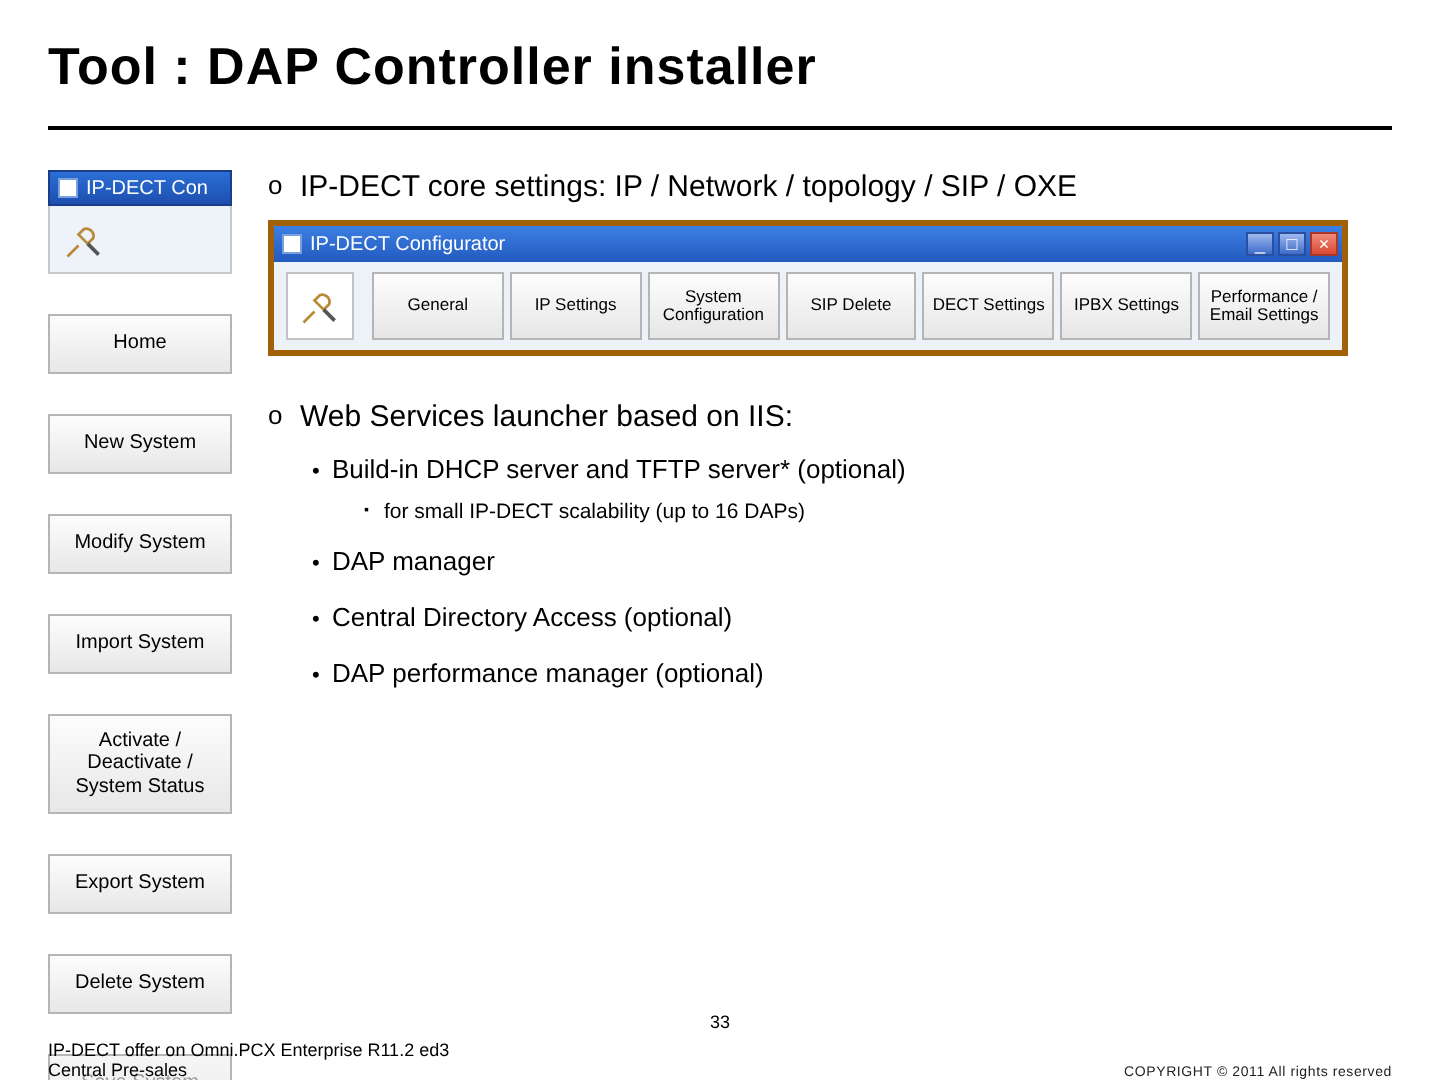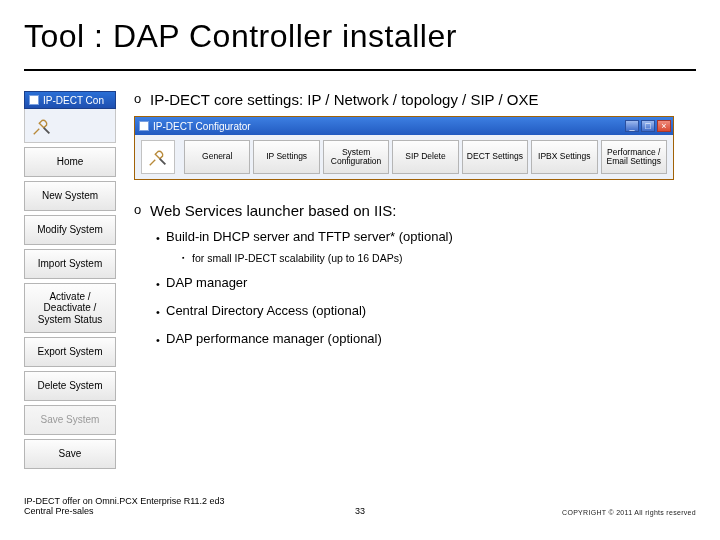--- a/index.html
+++ b/index.html
@@ -1,56 +1,56 @@
 <!DOCTYPE html>
 <html><head>
 <meta charset="utf-8">
 <style>
   * { box-sizing: border-box; margin: 0; padding: 0; }
   html, body { width: 720px; height: 540px; font-family: "Trebuchet MS", "Segoe UI", Arial, sans-serif; background: #fff; color: #000; }
   .slide { position: relative; width: 720px; height: 540px; padding: 18px 24px 0 24px; }
-  .title { font-size: 32px; font-weight: normal; letter-spacing: 0.5px; margin-bottom: 14px; }
+  .title { font-size: 26px; font-weight: bold; letter-spacing: 0.5px; margin-bottom: 14px; }
   .title-rule { border: 0; border-top: 2px solid #000; margin-bottom: 20px; }
 
   .body { display: flex; gap: 18px; }
 
   
   .left-app { width: 92px; }
   .tb-title { display: flex; align-items: center; background: linear-gradient(#2a6fd6,#1e4fb0); color: #fff; font-size: 10px; height: 18px; padding: 0 4px; border: 1px solid #1b3e8a; }
   .tb-title .ico { width: 10px; height: 10px; background: #fff; margin-right: 4px; display: inline-block; border: 1px solid #7aa0e0; }
   .tb-iconrow { height: 34px; background: #eef2f9; border: 1px solid #c7c7c7; border-top: 0; display:flex; align-items:center; padding-left:6px; }
   .tb-iconrow svg { display:block; }
-  .vbtn { display:flex; align-items:center; justify-content:center; text-align:center; font-size: 10px; line-height: 1.15; color:#000; background: linear-gradient(#fdfdfd,#e7e7e7); border:1px solid #b5b5b5; height: 30px; margin-top: 4px; padding: 4px 4px; cursor: pointer; }
+  .vbtn { display:flex; align-items:center; justify-content:center; text-align:center; font-size: 10px; line-height: 1.15; color:#000; background: linear-gradient(#fdfdfd,#e7e7e7); border:1px solid #b5b5b5; height: 30px; margin-top: 20px; padding: 4px 4px; cursor: pointer; }
   .vbtn.tall { height: 50px; }
   .vbtn.disabled { color:#9a9a9a; background: linear-gradient(#f6f6f6,#ececec); cursor: default; }
 
   
   .content { flex: 1; font-size: 14px; }
   .o-item { display:flex; align-items:flex-start; margin-bottom: 8px; }
   .o-mark { font-size: 13px; width: 16px; flex: 0 0 16px; }
   .o-text { font-weight: normal; font-size: 15px; }
 
   
-  .cfg-window { margin: 6px 0 18px 0; border: 1px solid #a16207; width: 540px; }
+  .cfg-window { margin: 6px 0 18px 0; border: 3px solid #a16207; width: 540px; }
   .cfg-title { display:flex; align-items:center; justify-content:space-between; height:18px; background: linear-gradient(#3d7fe2,#225ac0); color:#fff; font-size:10px; padding:0 2px 0 4px; }
   .cfg-title-left { display:flex; align-items:center; gap:4px; }
   .winbtns { display:flex; gap:2px; }
   .winbtn { width:14px; height:12px; background: linear-gradient(#9db9ee,#3e6bc9); border:1px solid #2a4f9e; display:flex; align-items:center; justify-content:center; color:#fff; font-size:9px; line-height:1; }
   .winbtn.close { background: linear-gradient(#f08a7b,#d84a33); border-color:#a8362a; }
   .cfg-body { display:flex; align-items:center; background:#edf1f8; height:44px; padding:4px 6px; gap:3px; }
   .cfg-iconbox { width:34px; height:34px; background:#fff; border:1px solid #c2c2c2; display:flex; align-items:center; justify-content:center; margin-right:6px; }
   .hbtn { flex:1; height:34px; background: linear-gradient(#fdfdfd,#e6e6e6); border:1px solid #b5b5b5; font-size:8.5px; line-height:1.1; display:flex; align-items:center; justify-content:center; text-align:center; padding:0 2px; cursor:pointer; }
 
   .sub-list { margin: 8px 0 0 22px; font-size: 13px; }
   .sub-list .b1 { display:flex; align-items:flex-start; margin: 10px 0 4px 0; }
   .sub-list .dot { width:10px; flex:0 0 10px; font-size:11px; line-height:18px; }
   .sub-list .b2 { display:flex; align-items:center; margin-left: 26px; font-size:10.5px; color:#000; }
   .sub-list .b2 .sq { width:10px; flex:0 0 10px; font-size:7px; line-height:14px; }
 
-  .footer { position:absolute; left:24px; right:24px; bottom:24px; display:flex; justify-content:space-between; align-items:flex-end; font-size:9px; color:#000; }
+  .footer { position:absolute; left:24px; right:24px; bottom:0; display:flex; justify-content:space-between; align-items:flex-end; font-size:9px; color:#000; }
   .footer .right { font-size:7px; letter-spacing:0.3px; color:#222; }
 </style>
 </head>
 <body>
 
 <div class="slide">
   <div class="title">Tool : DAP Controller installer</div>
   <hr class="title-rule">
 
   <div class="body">

